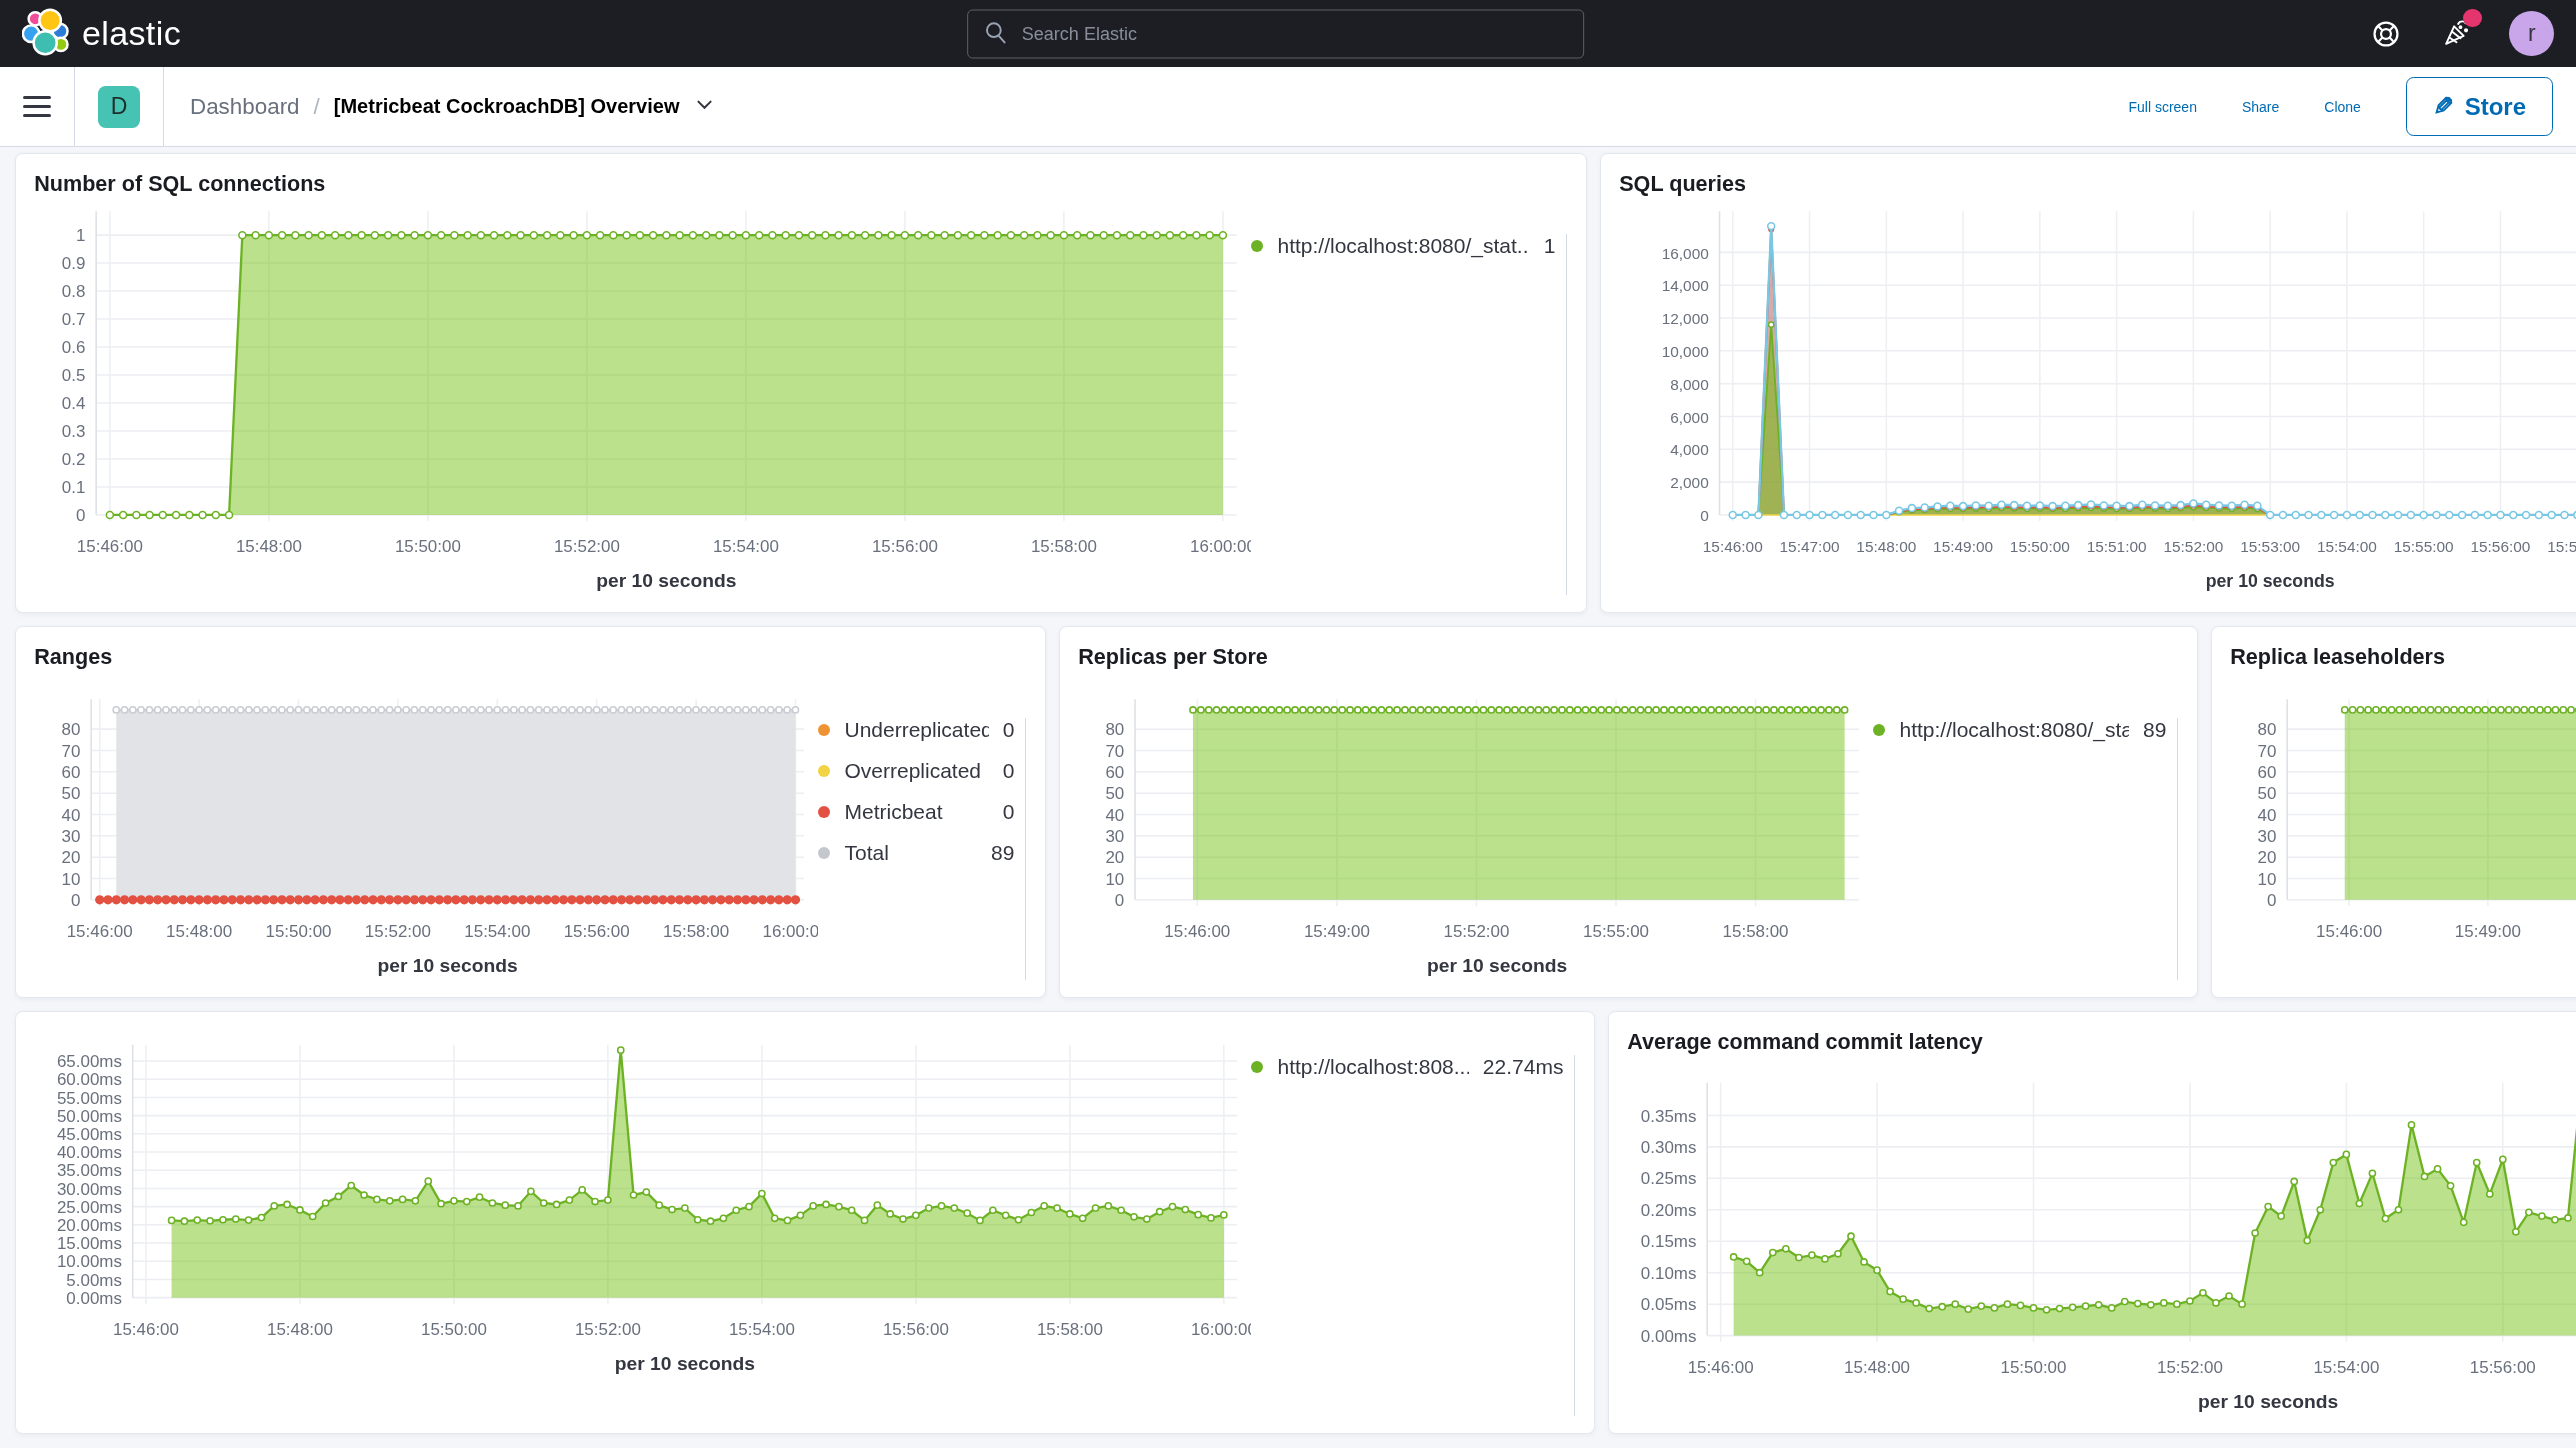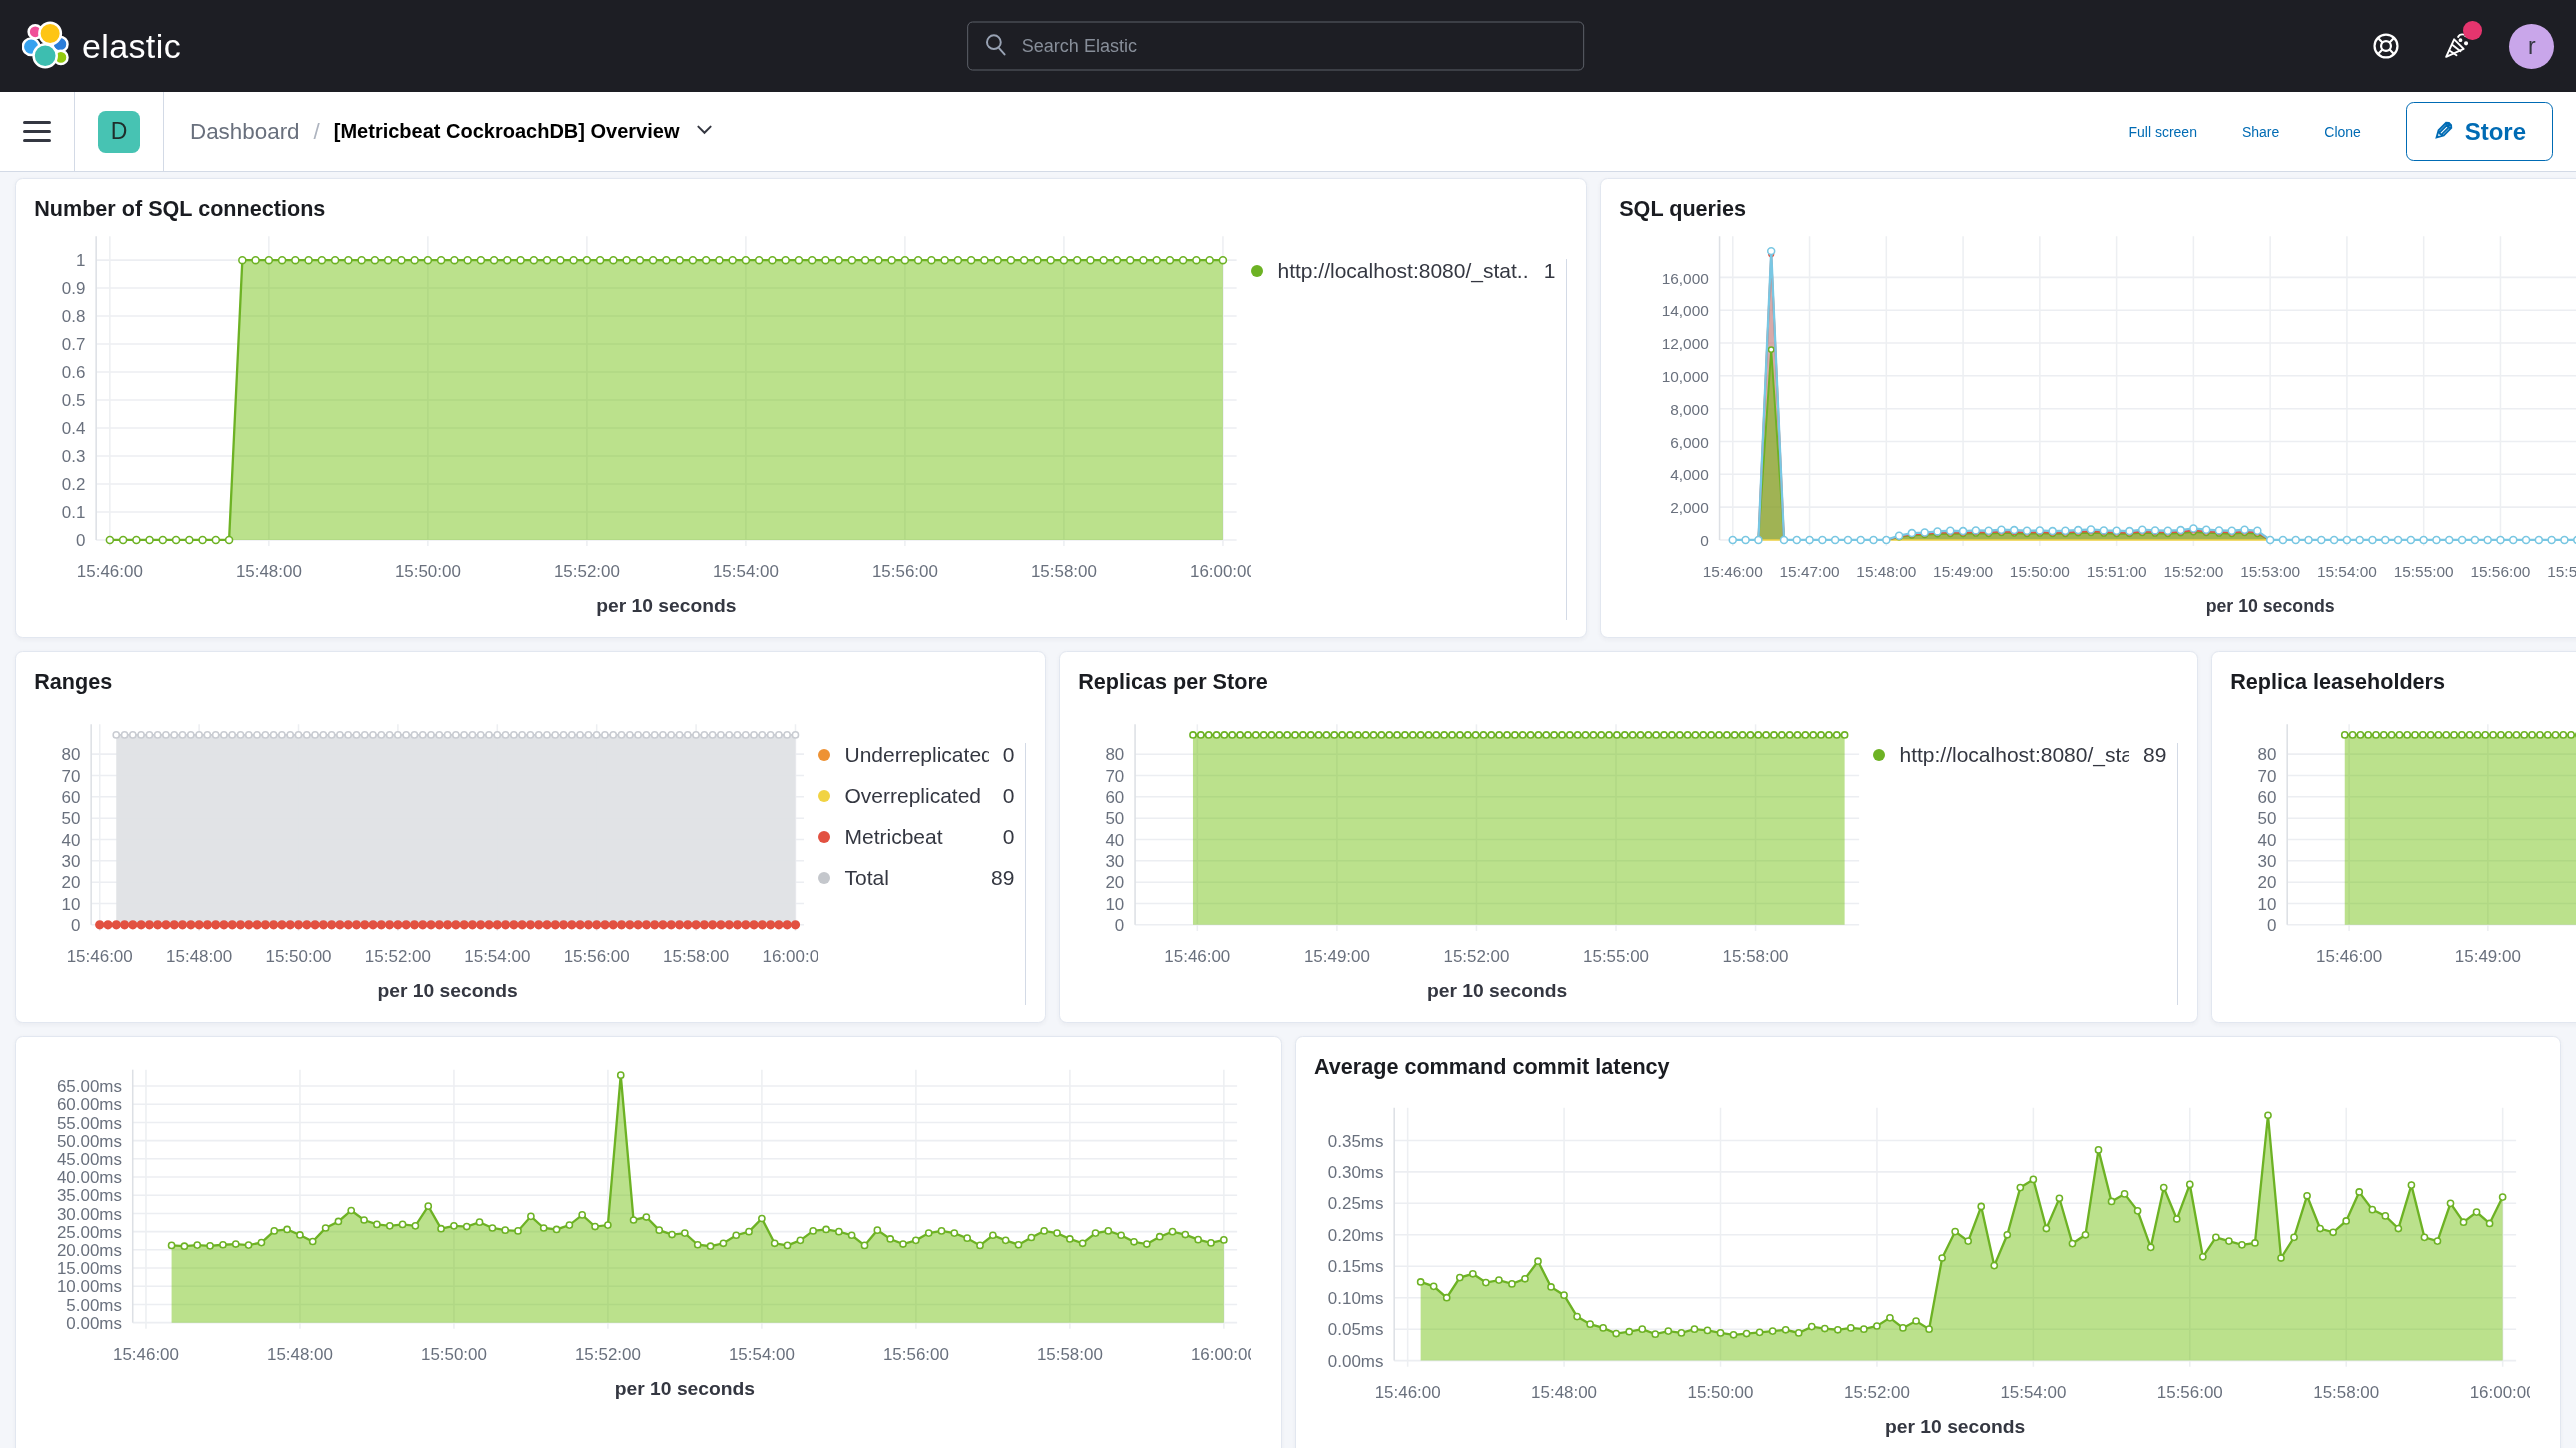--- a/index.html
+++ b/index.html
@@ -1,20 +1,20 @@
 <!DOCTYPE html>
 <html style="font-size:12.3px"><head>
 <meta charset="utf-8">
 <style>
   * { margin:0; padding:0; box-sizing:border-box; }
   html,body { width:2576px; height:1448px; overflow:hidden; background:#f4f6fa;
     font-family:"Liberation Sans", sans-serif; }
 
   
-  .topbar { height:92px; background:#1d1e24; display:flex; align-items:center; padding:0 21.6px; position:relative; }
+  .topbar { height:67px; background:#1d1e24; display:flex; align-items:center; padding:0 21.6px; position:relative; }
   .brand { display:flex; align-items:center; gap:12.3px; }
   .brand-text { color:#ffffff; font-size:34px; font-weight:400; letter-spacing:0.4px; }
   .searchwrap { position:absolute; left:50%; top:50%; transform:translate(-52%,-50%);
     width:617px; height:49px; border:0.8px solid #5d6169; border-radius:5.4px;
     display:flex; align-items:center; padding:0 15.4px; gap:12.3px; background:#1d1e24; }
   .searchwrap input { flex:1; background:transparent; border:none; outline:none;
     color:#d6d9de; font-size:18px; font-family:"Liberation Sans",sans-serif; }
   .searchwrap input::placeholder { color:#878e99; }
   .top-icons { margin-left:auto; display:flex; align-items:center; gap:34px; }
   .icon-btn { position:relative; width:37px; height:37px; display:flex; align-items:center; justify-content:center; cursor:pointer; }
@@ -1239,20 +1239,27 @@
               <circle cx="1409.6" cy="234.7" r="4" fill="#ffffff" stroke="#6DB224" stroke-width="2"></circle>
               <circle cx="1426.3" cy="243.2" r="4" fill="#ffffff" stroke="#6DB224" stroke-width="2"></circle>
               <circle cx="1442.9" cy="246.1" r="4" fill="#ffffff" stroke="#6DB224" stroke-width="2"></circle>
               <circle cx="1459.6" cy="236.6" r="4" fill="#ffffff" stroke="#6DB224" stroke-width="2"></circle>
               <circle cx="1476.2" cy="230.0" r="4" fill="#ffffff" stroke="#6DB224" stroke-width="2"></circle>
               <circle cx="1492.8" cy="233.8" r="4" fill="#ffffff" stroke="#6DB224" stroke-width="2"></circle>
               <circle cx="1509.5" cy="240.4" r="4" fill="#ffffff" stroke="#6DB224" stroke-width="2"></circle>
               <circle cx="1526.1" cy="244.6" r="4" fill="#ffffff" stroke="#6DB224" stroke-width="2"></circle>
               <circle cx="1542.8" cy="240.7" r="4" fill="#ffffff" stroke="#6DB224" stroke-width="2"></circle>
             </svg></div>
+        <div class="legend" style="flex-basis: 324px; width: 324px;">
+            <div class="legend-item">
+              <span class="legend-dot" style="background: rgb(109, 178, 36);"></span>
+              <span class="legend-label">http://localhost:808...</span>
+              <span class="legend-value">22.74ms</span>
+            </div>
+          </div>
       </div>
     </div>
     <div class="panel">
       <div class="panel-title">Average command commit latency</div>
       <div class="chart-row">
         <div class="chart-box"><svg width="1216" height="346" viewBox="0 0 1577 448">
               <line x1="104" x2="1559" y1="348" y2="348" stroke="#eceef2" stroke-width="2"></line>
               <text x="90" y="356" text-anchor="end" font-size="22" fill="#69707d">0.00ms</text>
               <line x1="104" x2="1559" y1="307.2039800995025" y2="307.2039800995025" stroke="#eceef2" stroke-width="2"></line>
               <text x="90" y="315.2039800995025" text-anchor="end" font-size="22" fill="#69707d">0.05ms</text>

